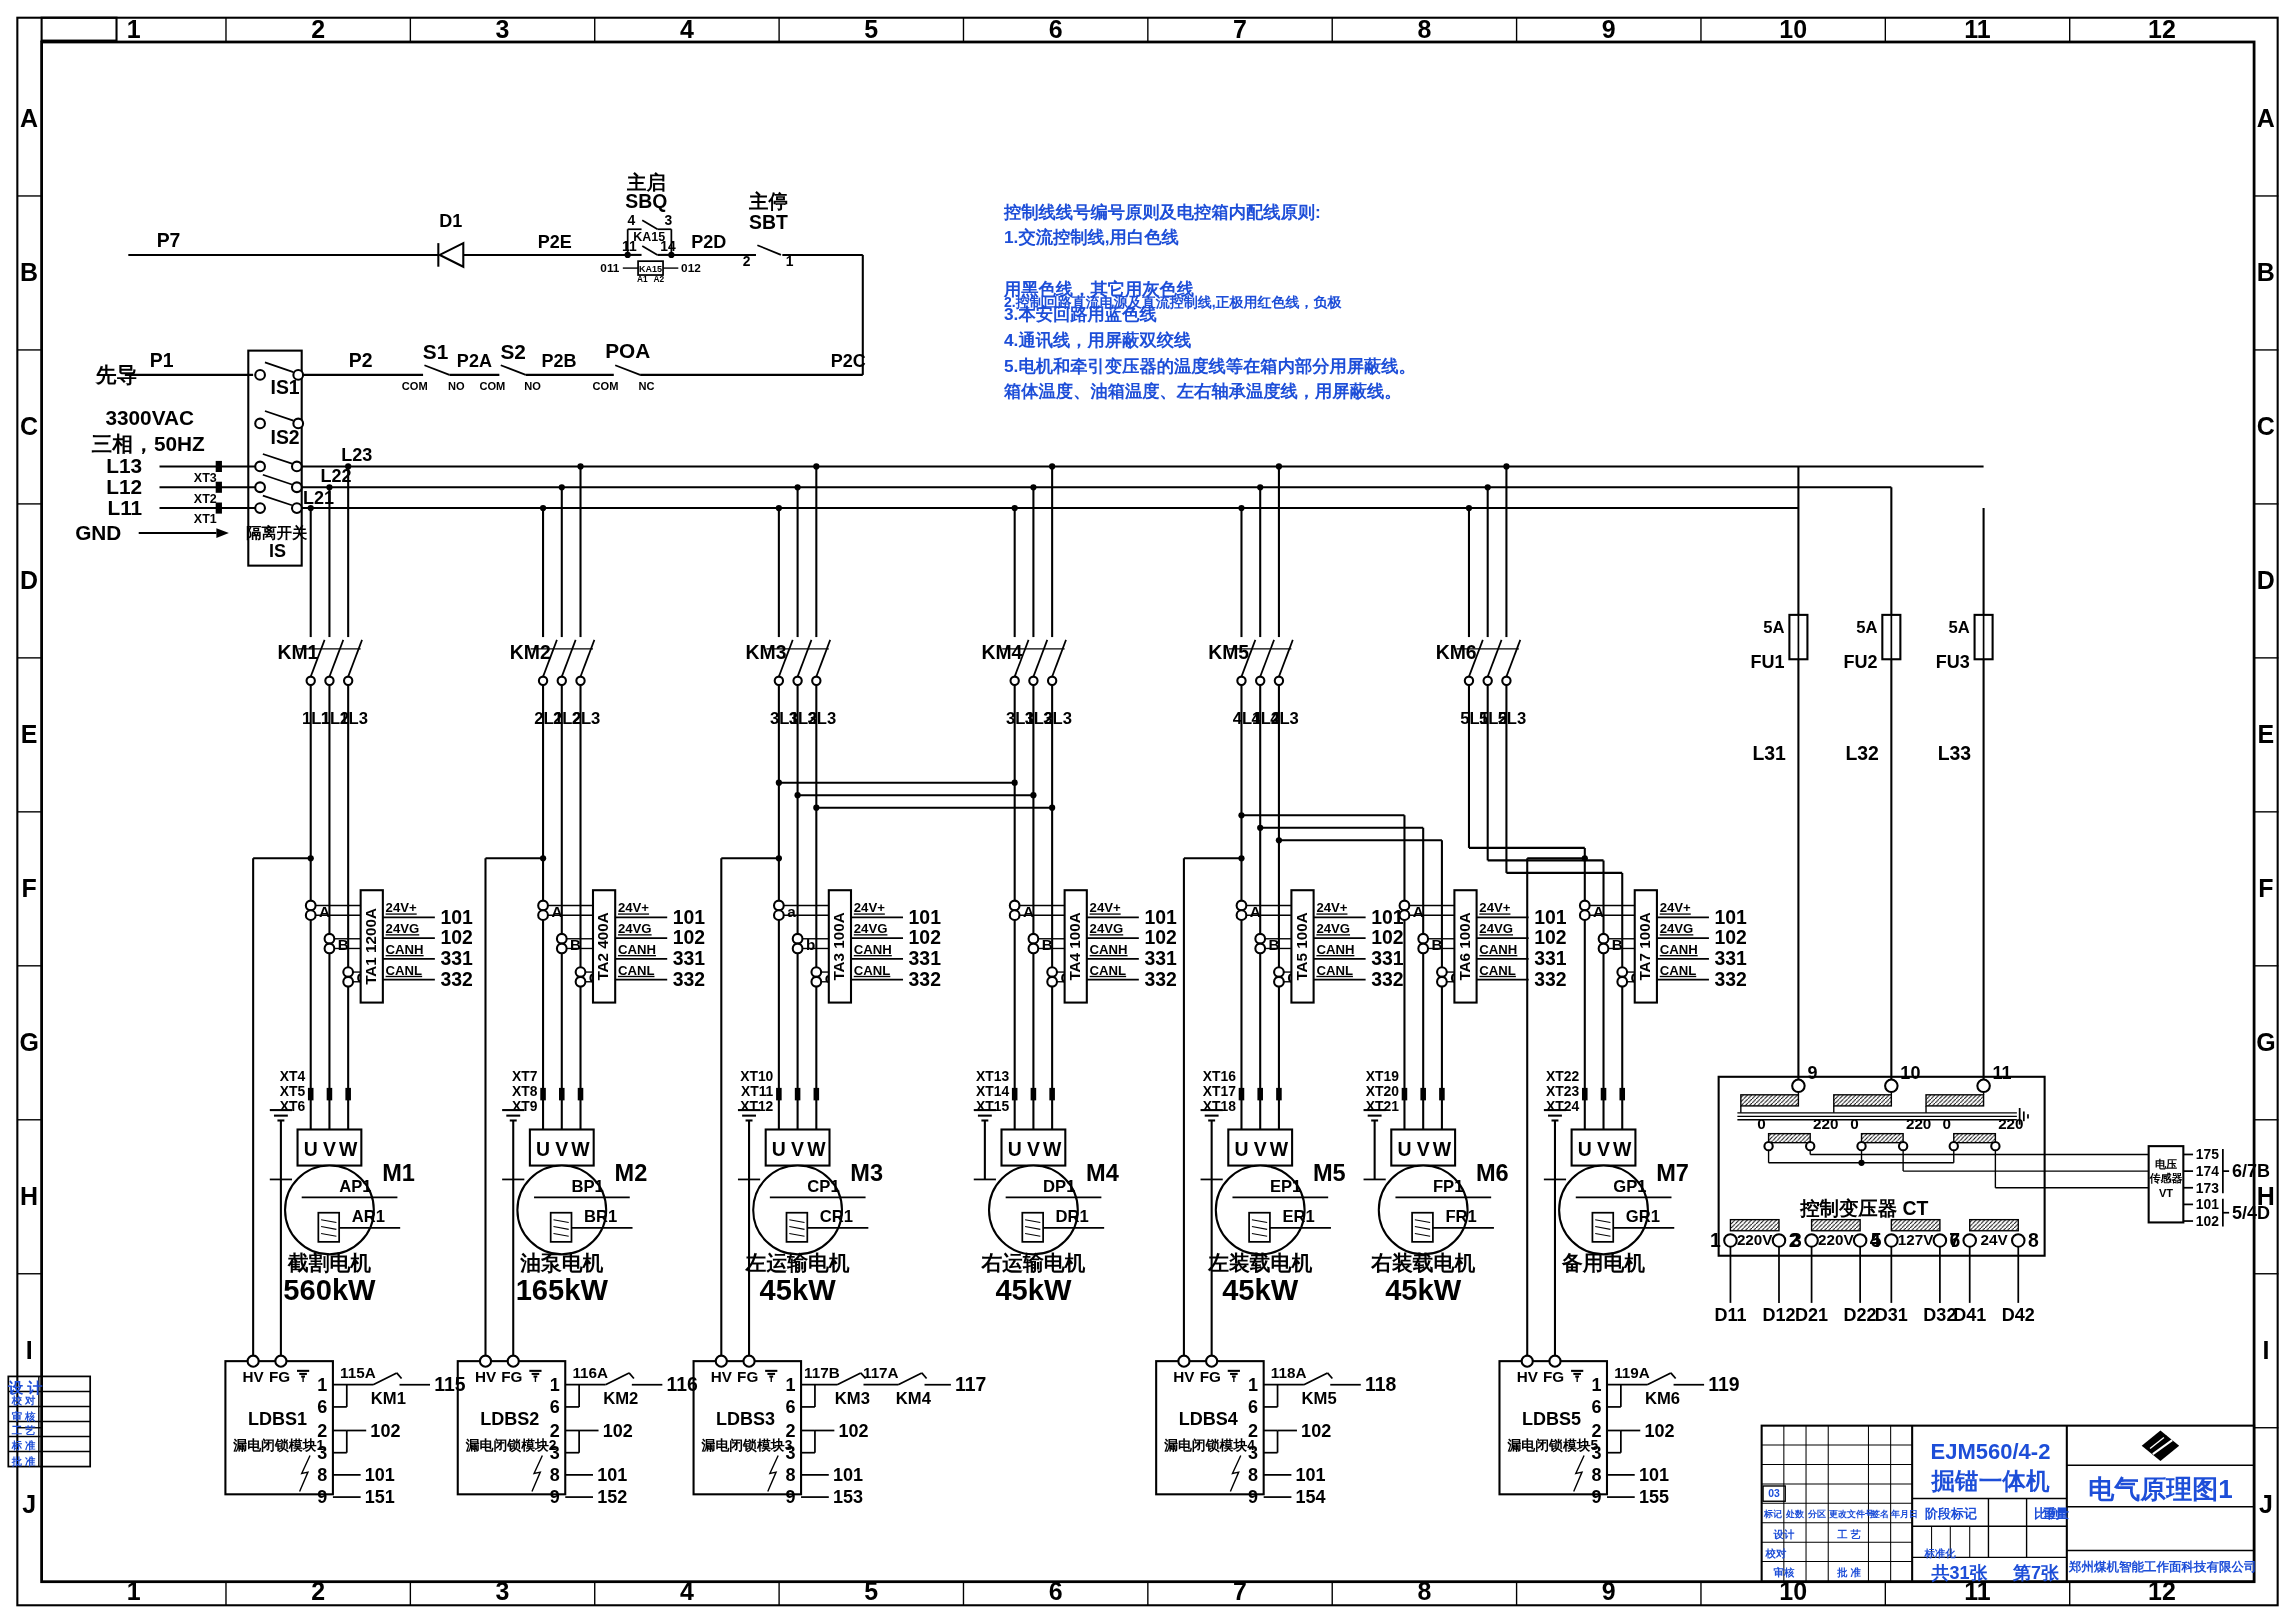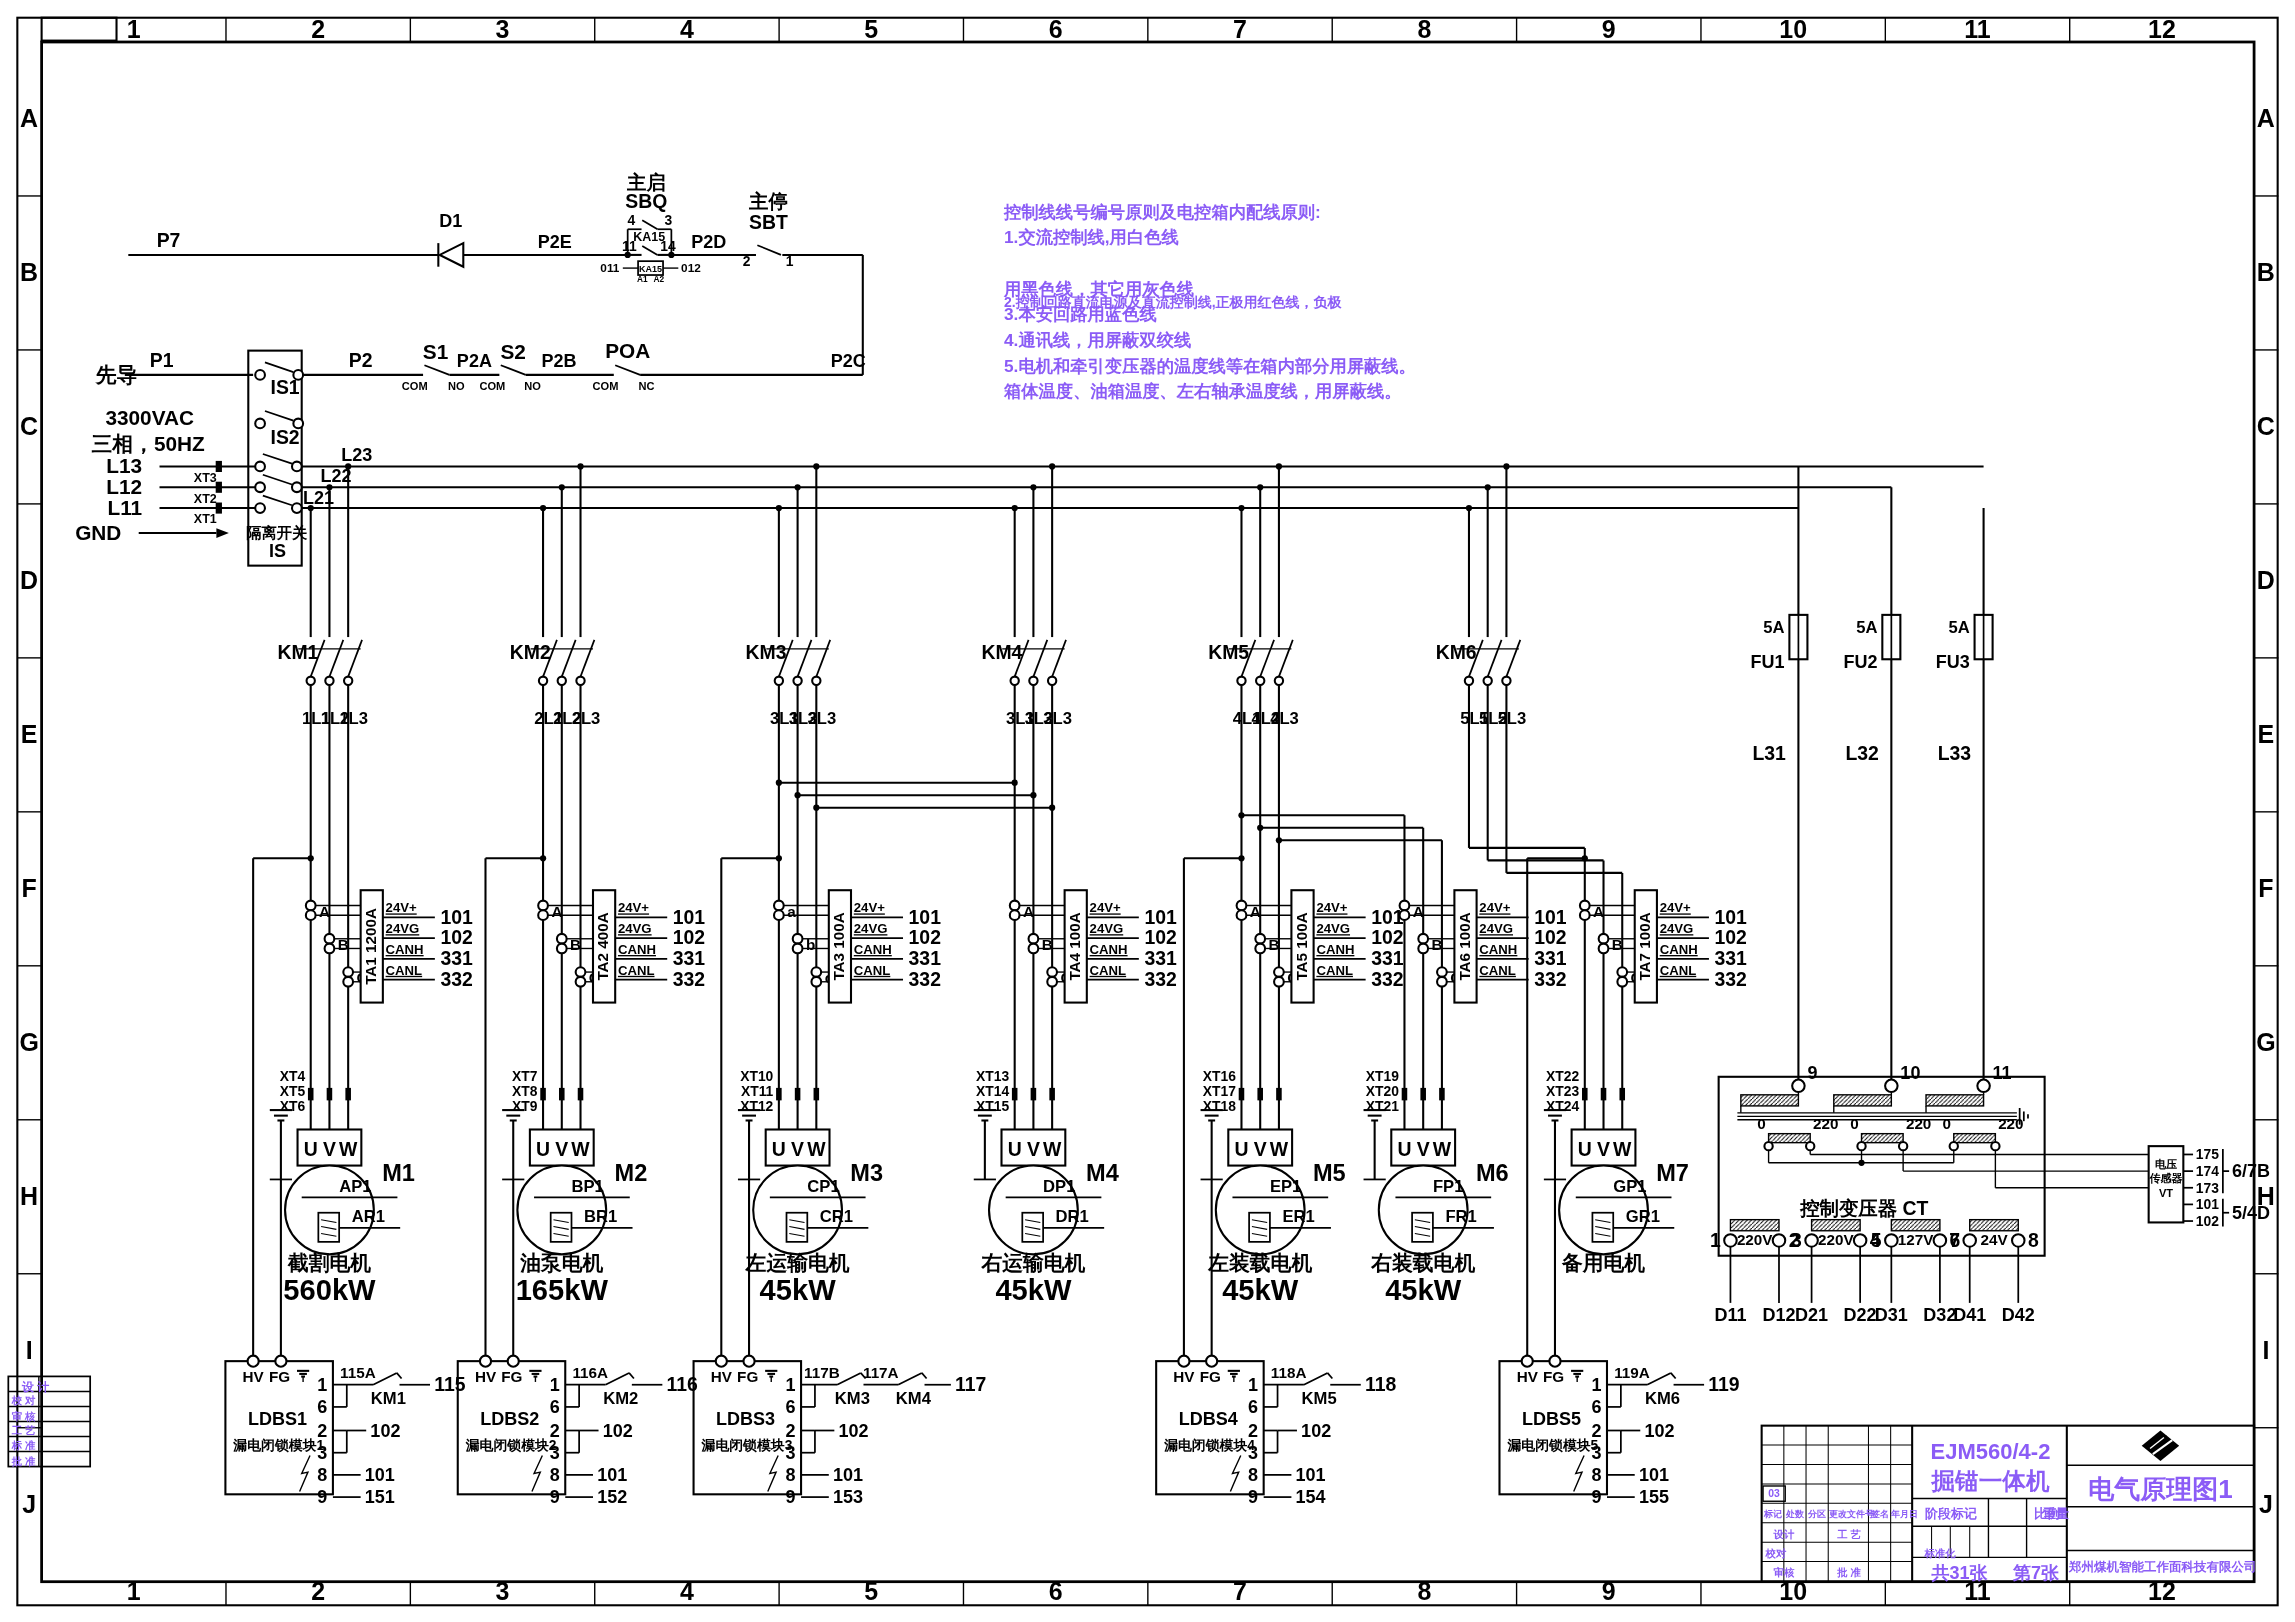--- a/index.html
+++ b/index.html
@@ -1,18 +1,18 @@
 <!DOCTYPE html>
 <html style="font-size:11px"><head>
 <meta charset="utf-8">
 <style>
   html,body{margin:0;padding:0;background:#fff;}
   body{width:2295px;height:1623px;position:relative;font-family:"Liberation Sans",sans-serif;}
   svg text{font-family:"Liberation Sans",sans-serif;font-weight:bold;fill:#000;}
-  .ov{position:absolute;color:#8b5cf6;font-weight:bold;white-space:nowrap;text-align:center;}
+  .ov{position:absolute;color:#1d4ed8;font-weight:bold;white-space:nowrap;text-align:center;}
   .ov.left{text-align:left;}
   #schem{position:absolute;left:0;top:0;}
 </style>
 </head>
 <body>
 
 <svg id="schem" width="2295" height="1623" viewBox="0 0 3309 2339">
   <defs>
     <pattern id="hatch" width="6" height="6" patternUnits="userSpaceOnUse">
       <path d="M0,6 L6,0" stroke="#000" stroke-width="1.4"></path>
@@ -1205,20 +1205,20 @@
   <div class="ov" style="left:1891px;top:1508px;width:21.5px;font-size:9px;">年月日</div>
   <div class="ov" style="left:1762px;top:1528px;width:44px;font-size:10.4px;">设计</div>
   <div class="ov" style="left:1829px;top:1528px;width:40px;font-size:10.4px;">工 艺</div>
   <div class="ov" style="left:1762px;top:1547px;width:28px;font-size:10.4px;font-family:Liberation Mono, monospace;">校对</div>
   <div class="ov" style="left:1920px;top:1547px;width:40px;font-size:10.4px;">标准化</div>
   <div class="ov" style="left:1762px;top:1566px;width:44px;font-size:10.4px;">审核</div>
   <div class="ov" style="left:1829px;top:1566px;width:40px;font-size:10.4px;">批 准</div>
 </div>
 
 <div>
-  <div class="ov" style="left:8.3px;top:1379px;width:30.5px;font-size:12px;padding-left:12px;">设 计</div>
+  <div class="ov" style="left:8.3px;top:1379px;width:30.5px;font-size:15px;">设 计</div>
   <div class="ov" style="left:8.3px;top:1394px;width:30.5px;font-size:10.4px;">校 对</div>
   <div class="ov" style="left:8.3px;top:1410px;width:30.5px;font-size:10.4px;">审 核</div>
   <div class="ov" style="left:8.3px;top:1424px;width:30.5px;font-size:10.4px;">工 艺</div>
   <div class="ov" style="left:8.3px;top:1439px;width:30.5px;font-size:10.4px;">标 准</div>
   <div class="ov" style="left:8.3px;top:1455px;width:30.5px;font-size:10.4px;">批 准</div>
 </div>
 
 
 </body></html>

